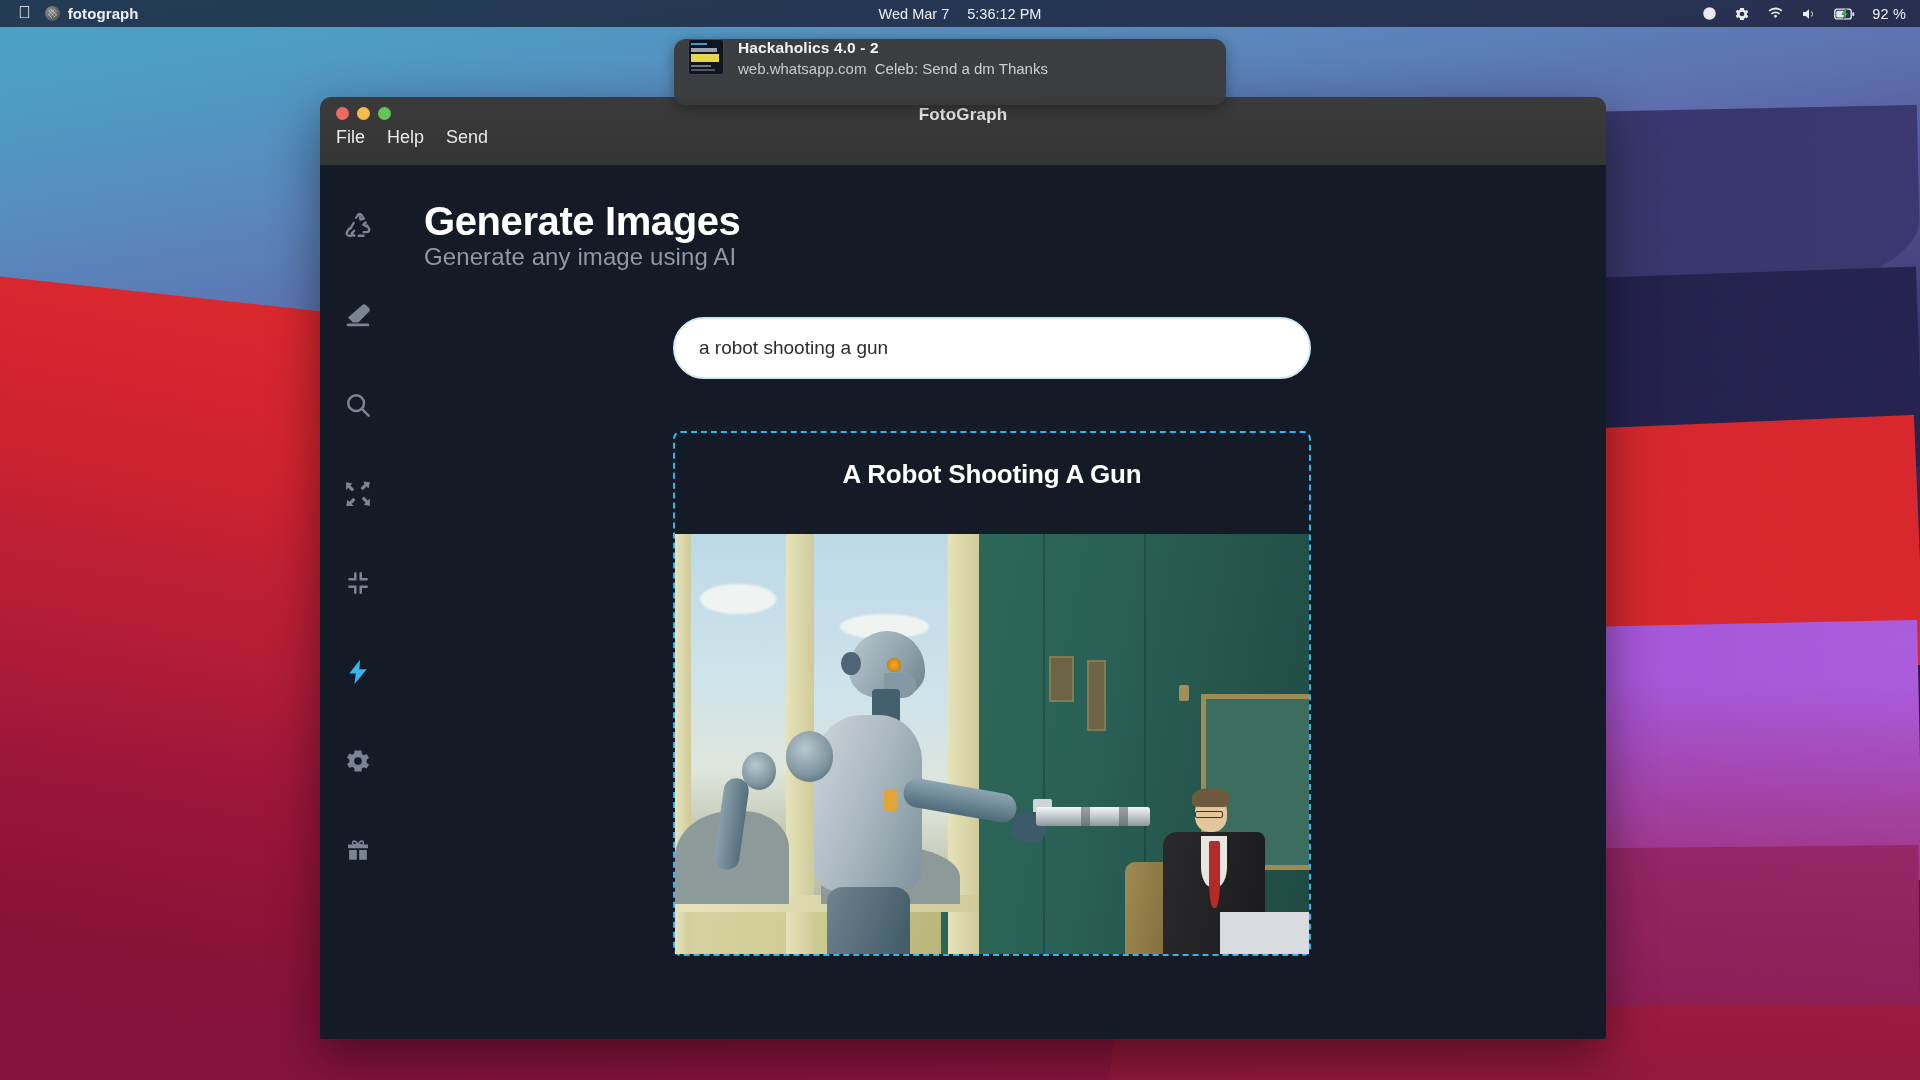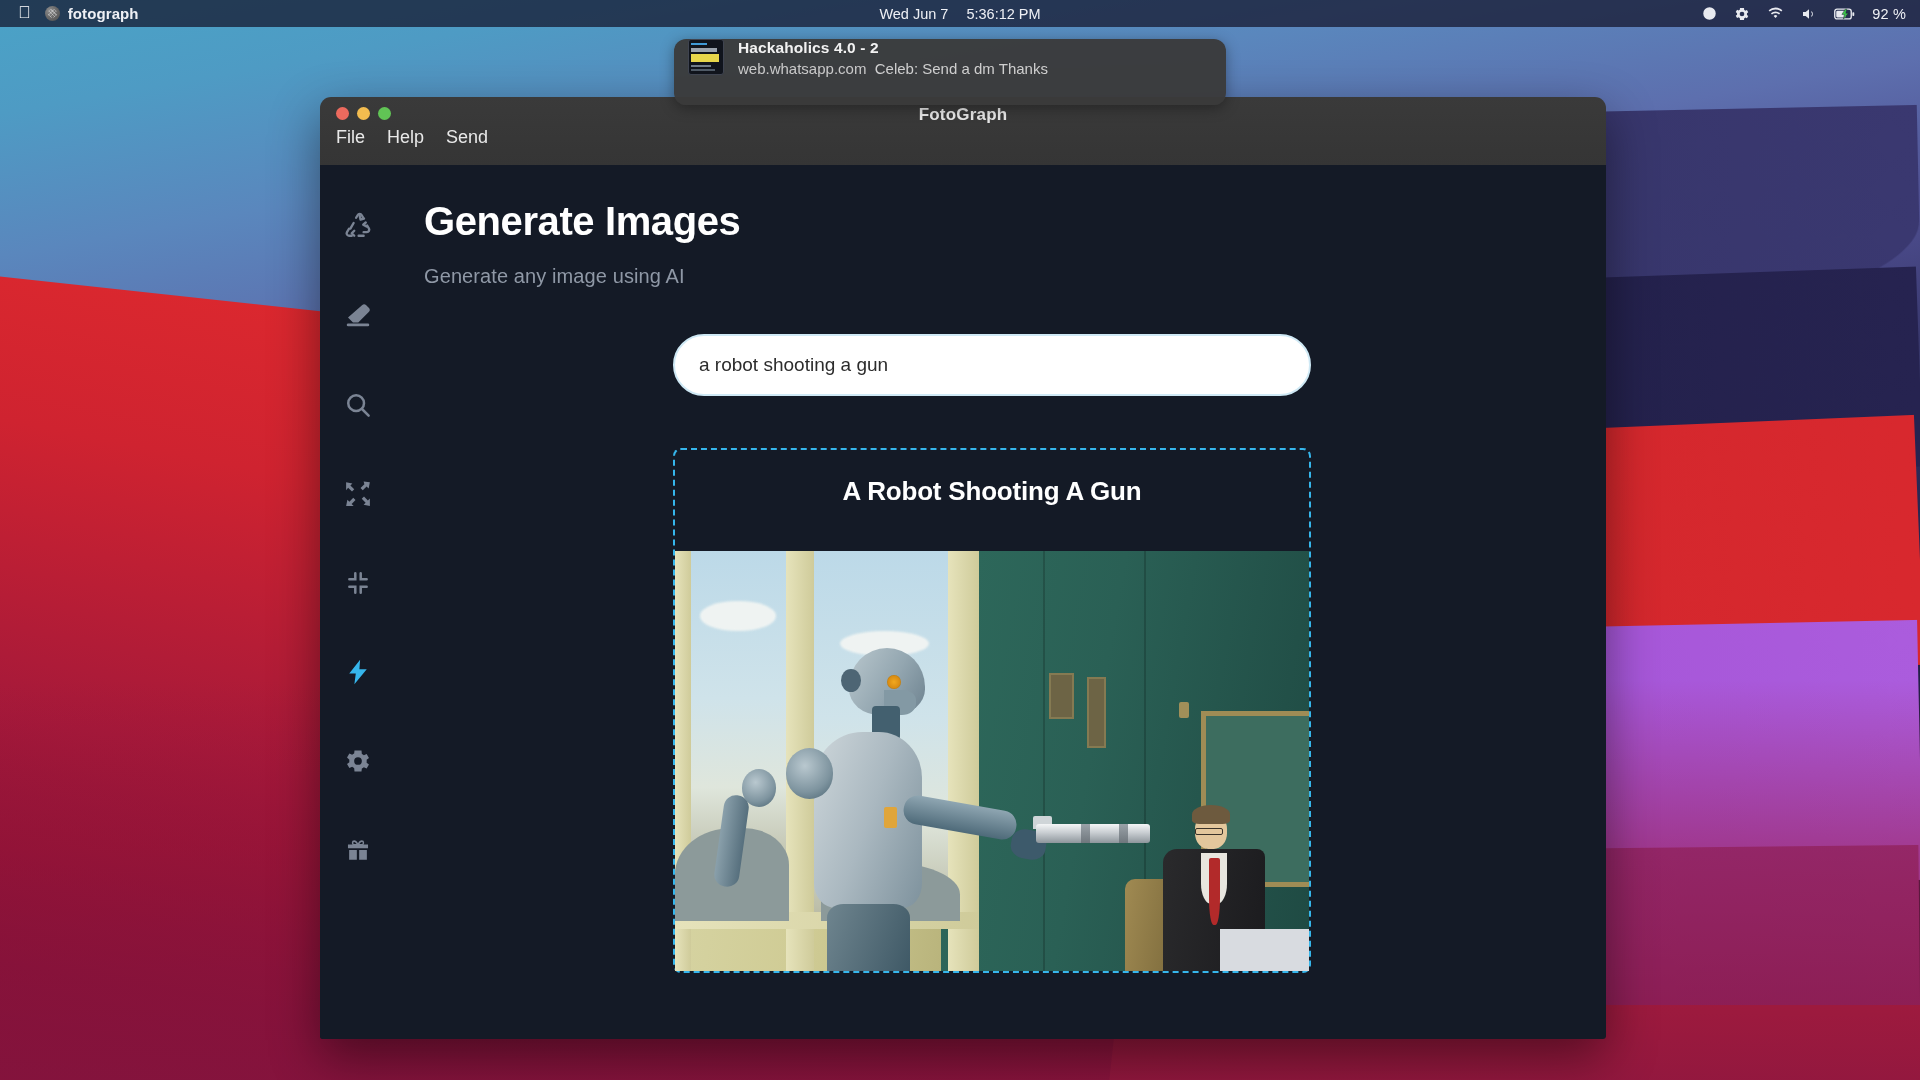--- a/index.html
+++ b/index.html
@@ -195,21 +195,21 @@
     flex:1; min-width:0;
     padding: 34px 46px 0 28px;
     overflow:hidden;
     position:relative;
   }
   h1#page-title {
     color:#ffffff; font-size:40px; font-weight:800;
     letter-spacing:-0.4px; line-height:1.1;
   }
   #page-subtitle {
-    color:#8f98a6; font-size:20px; margin-top:22px; letter-spacing:.1px;
+    color:#8f98a6; font-size:24px; letter-spacing:.1px;
   }
 
   #search-wrap {
     margin-top: 46px;
     display:flex; justify-content:center;
   }
   #search-input {
     width: 638px; height: 62px;
     border-radius: 34px;
     border: 2px solid #cfe9f5;
@@ -339,21 +339,21 @@
 </div>
 
 <div id="menubar">
   <div class="left">
     <span class="mb-apple"></span>
     <span class="mb-appicon"></span>
     <span class="mb-appname">fotograph</span>
   </div>
 
   <div class="center">
-    <span>Wed Jun 7</span>
+    <span>Wed Mar 7</span>
     <span>5:36:12 PM</span>
   </div>
 
   <div class="right">
     <span class="mb-ico">
       <svg width="15" height="15" viewBox="0 0 24 24" fill="#e8eaf0">
         <path d="M12 2a10 10 0 100 20 10 10 0 000-20zm1 10.6V6h-2v7.4l5 3 1-1.7-4-2.1z"></path>
       </svg>
     </span>
     <span class="mb-ico">

